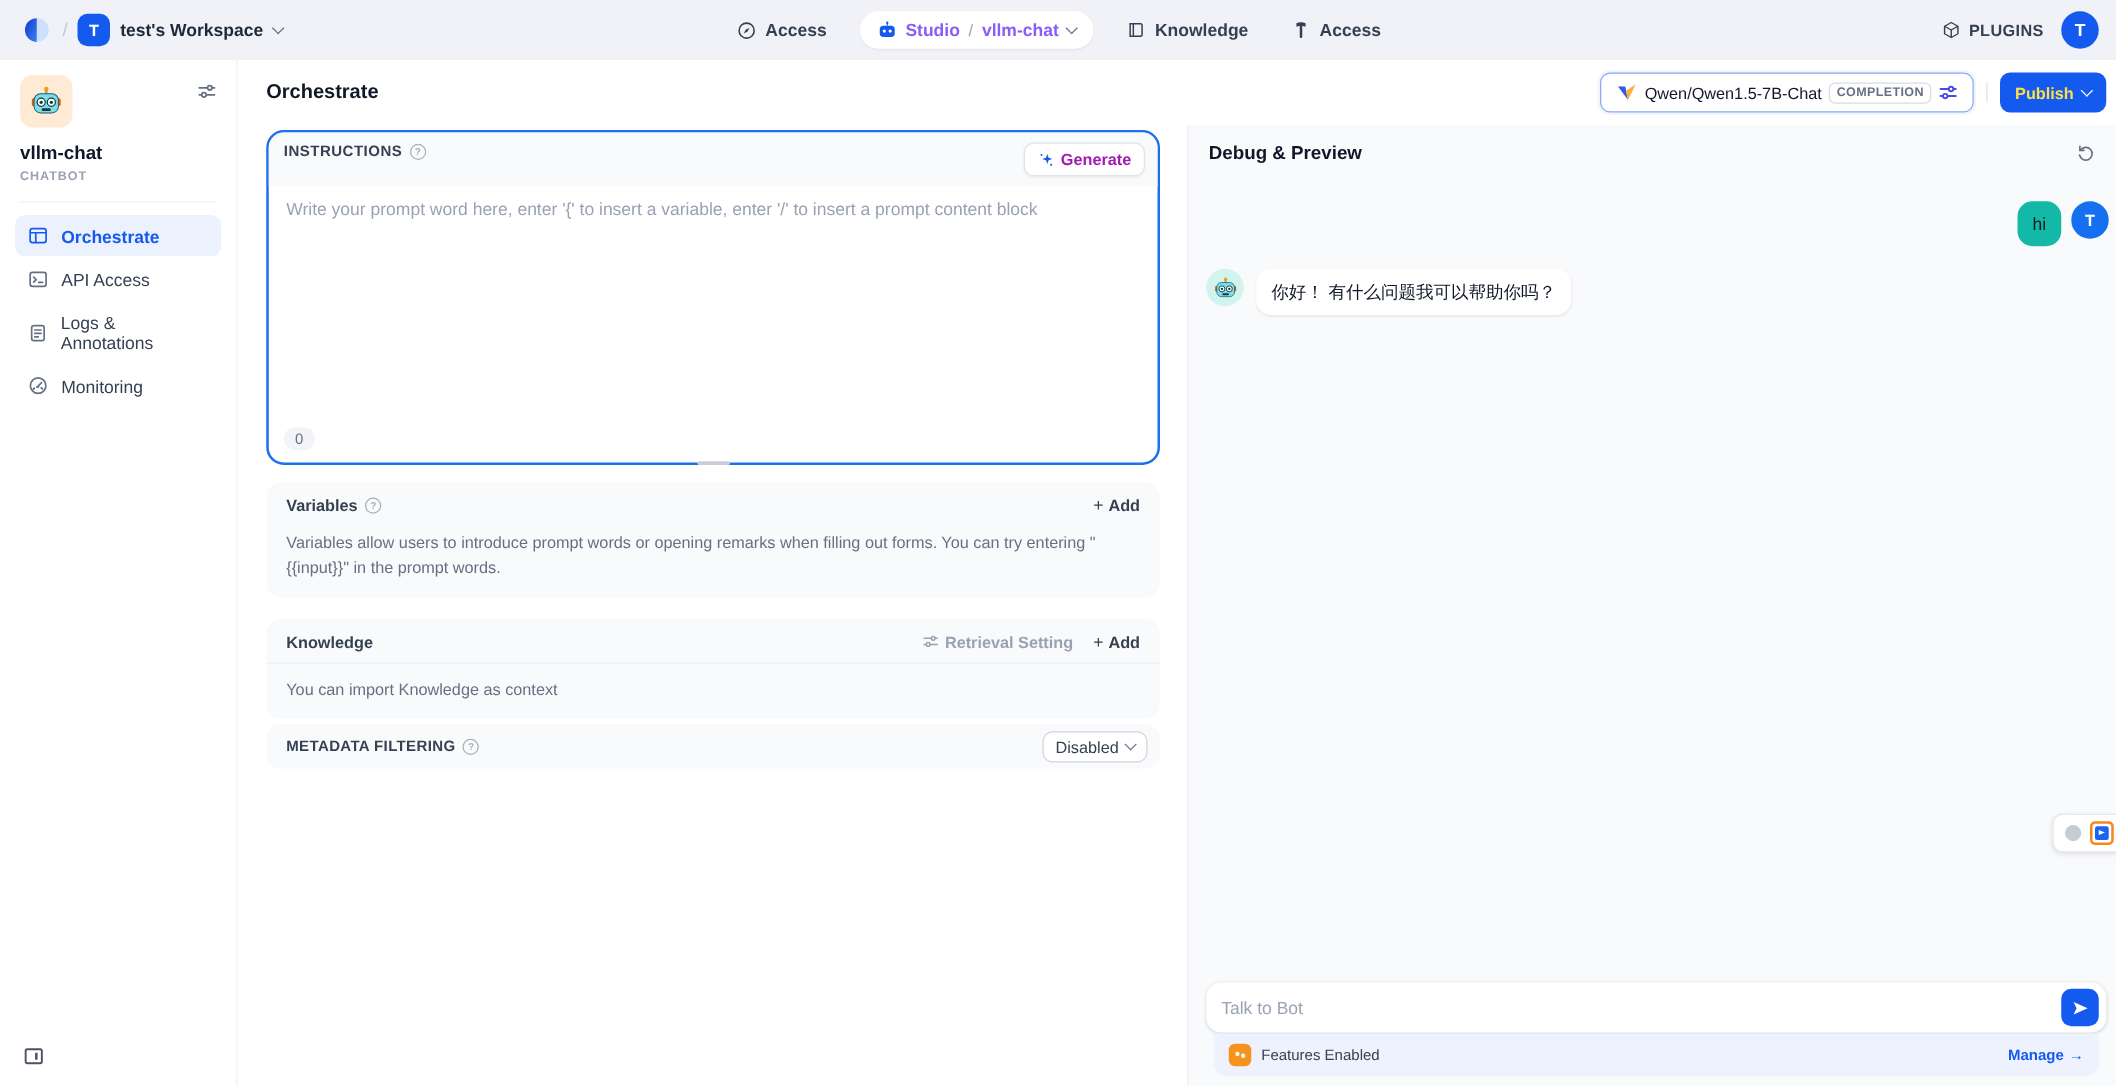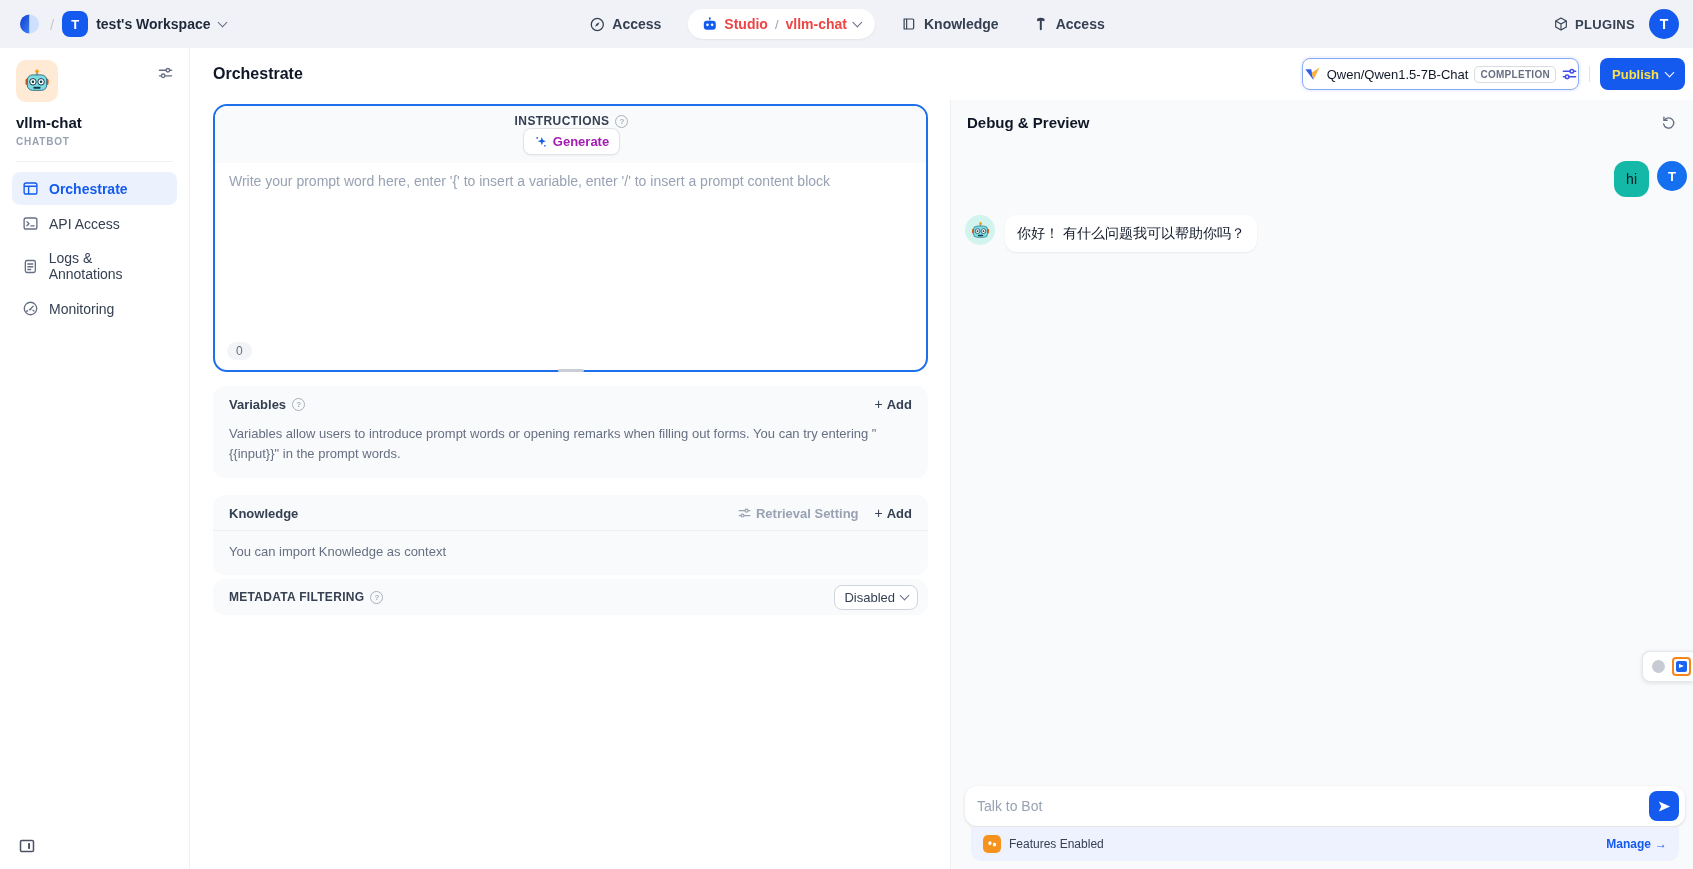--- a/index.html
+++ b/index.html
@@ -11,21 +11,21 @@
   .topnav { height:48px; background:#F0F2F7; display:flex; align-items:center; justify-content:space-between; padding:0 14px 0 16px; flex:0 0 auto; position:relative; }
   .nav-left { display:flex; align-items:center; gap:8px; }
   .logo { width:26px; height:26px; display:block; }
   .nav-slash { color:#C3C9D4; font-size:15px; }
   .ws-avatar { width:26px; height:26px; border-radius:8px; background:#155AEF; color:#fff; font-size:13px; font-weight:700; display:flex; align-items:center; justify-content:center; }
   .ws-name { font-size:14px; font-weight:600; color:#1D2939; }
   .chev { width:7px; height:7px; border-right:1.6px solid #667085; border-bottom:1.6px solid #667085; transform:rotate(45deg); margin-top:-3px; display:inline-block; }
   .nav-center { position:absolute; left:50%; top:0; transform:translateX(-50%); height:48px; display:flex; align-items:center; gap:18px; }
   .nav-item { display:flex; align-items:center; gap:7px; font-size:14px; font-weight:600; color:#354052; padding:6px 8px; border-radius:10px; cursor:pointer; }
   .studio-pill { background:#fff; border-radius:999px; padding:7px 14px; display:flex; align-items:center; gap:7px; box-shadow:0 1px 2px rgba(16,24,40,.06); }
-  .studio-pill .lbl { color:#ef4444; font-size:14px; font-weight:600; }
+  .studio-pill .lbl { color:#8b5cf6; font-size:14px; font-weight:600; }
   .studio-pill .sep { color:#98A2B3; font-size:13px; }
   .nav-right { display:flex; align-items:center; gap:14px; }
   .plugins { display:flex; align-items:center; gap:6px; font-size:13px; font-weight:600; color:#354052; letter-spacing:.3px; cursor:pointer; }
   .user-avatar { width:30px; height:30px; border-radius:50%; background:#155AEF; color:#fff; font-size:14px; font-weight:700; display:flex; align-items:center; justify-content:center; }
 
   
   .content { flex:1; display:flex; min-height:0; }
 
   
   .sidebar { width:190px; flex:0 0 auto; background:#fff; border-right:1px solid #F0F1F5; position:relative; padding-top:12px; }
@@ -42,34 +42,34 @@
   .menu-item svg { color:#667085; }
   .menu-item.active { background:#EBF2FE; color:#155AEF; font-weight:600; }
   .menu-item.active svg { color:#155AEF; }
   .collapse-btn { position:absolute; left:18px; bottom:10px; cursor:pointer; }
 
   
   .right-col { flex:1; display:flex; flex-direction:column; min-width:0; }
   .page-header { height:52px; flex:0 0 auto; display:flex; align-items:center; justify-content:space-between; padding:0 8px 0 23px; background:#fff; }
   .page-title { font-size:16px; font-weight:600; color:#101828; }
   .header-right { display:flex; align-items:center; gap:10px; }
-  .model-pill { display:flex; align-items:center; gap:6px; height:32px; padding:0 1px; background:#fff; border:1px solid #8AA8F8; border-radius:8px; cursor:pointer; box-shadow:0 0 0 2px rgba(21,90,239,.06); }
+  .model-pill { display:flex; align-items:center; gap:6px; height:32px; padding:0 12px; background:#fff; border:1px solid #8AA8F8; border-radius:8px; cursor:pointer; box-shadow:0 0 0 2px rgba(21,90,239,.06); }
   .model-name { font-size:13px; font-weight:500; color:#101828; }
   .model-badge { font-size:10px; font-weight:600; color:#676F83; border:1px solid #D8DCE3; border-radius:5px; padding:2px 5px; letter-spacing:.3px; background:#fff; }
   .model-pill .sliders { color:#444CE7; display:flex; }
   .hdr-divider { width:1px; height:16px; background:#E0E3E8; }
   .publish-btn { height:32px; padding:0 12px; background:#155AEF; color:#fde047; border:none; border-radius:8px; font-size:13px; font-weight:600; font-family:inherit; display:flex; align-items:center; gap:7px; cursor:pointer; }
   .publish-btn .chev { border-color:#fff; }
 
   .work-row { flex:1; display:flex; min-height:0; }
 
   
   .main-col { width:760px; flex:0 0 auto; padding:4px 22px 0 23px; overflow:hidden; }
   .ins-card { border:2px solid #1D6FEB; border-radius:14px; background:#fff; height:268px; position:relative; display:flex; flex-direction:column; overflow:visible; }
-  .ins-header { background:#F9FAFB; border-radius:12px 12px 0 0; display:flex; align-items:center; justify-content:space-between; padding:8px 10px 8px 12px;flex-direction:column; }
+  .ins-header { background:#F9FAFB; border-radius:12px 12px 0 0; display:flex; align-items:flex-start; justify-content:space-between; padding:8px 10px 8px 12px; }
   .ins-title-wrap { display:flex; align-items:center; gap:6px; }
   .ins-title { font-size:12px; font-weight:700; color:#354052; letter-spacing:.4px; }
   .help-ic { width:13px; height:13px; border-radius:50%; border:1.3px solid #A9B0BC; color:#A9B0BC; font-size:8px; font-weight:700; display:inline-flex; align-items:center; justify-content:center; }
   .gen-btn { display:flex; align-items:center; gap:5px; background:#fff; border:1px solid #E0E3E8; border-radius:8px; padding:5px 10px; font-size:13px; font-weight:600; color:#a21caf; font-family:inherit; box-shadow:0 1px 2px rgba(16,24,40,.05); cursor:pointer; }
   .ins-body { flex:1; padding:10px 14px 0; }
   .ins-body textarea { width:100%; height:100%; border:none; outline:none; resize:none; background:transparent; font-family:inherit; font-size:14px; color:#101828; }
   .ins-body textarea::placeholder { color:#98A2B3; }
   .ins-footer { padding:0 12px 10px; }
   .count-badge { display:inline-block; background:#F2F4F7; color:#676F83; font-size:12px; padding:2px 9px; border-radius:10px; }
   .drag-handle { position:absolute; bottom:-2px; left:50%; transform:translateX(-50%); width:26px; height:3px; background:#C8CDD6; border-radius:2px; cursor:ns-resize; }

